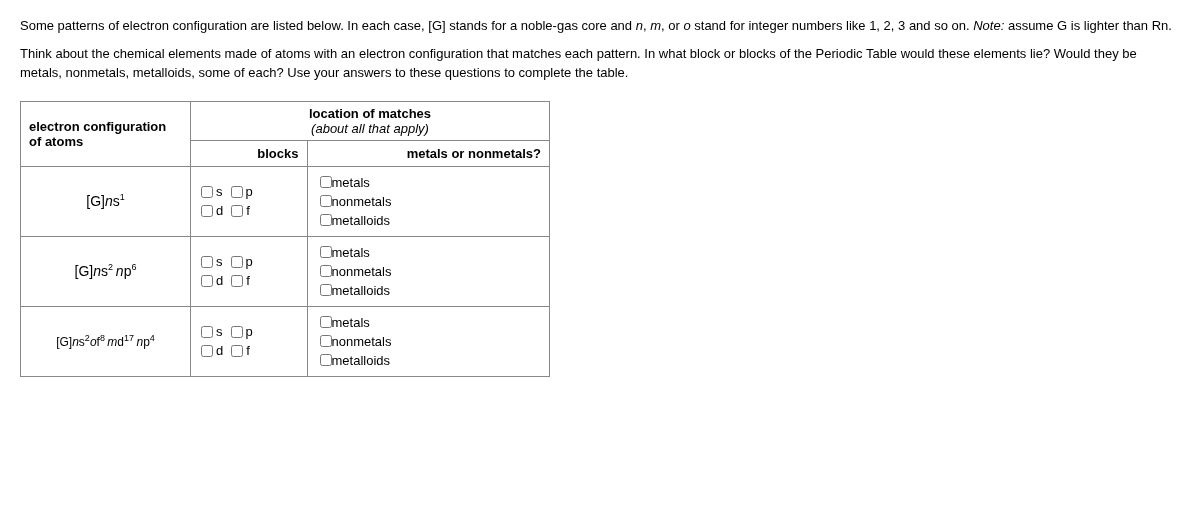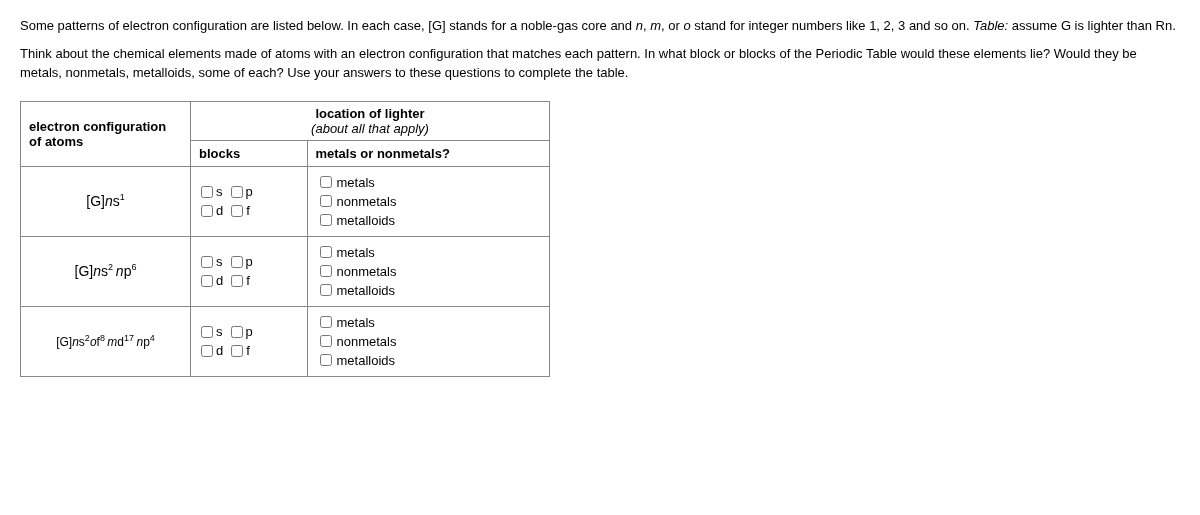--- a/index.html
+++ b/index.html
@@ -74,21 +74,20 @@
       cursor: pointer;
     }
     .metals-options {
       display: flex;
       flex-direction: column;
       gap: 4px;
     }
     .metals-item {
       display: flex;
       align-items: center;
-      gap: 5px;
       font-size: 13px;
     }
     .metals-item input[type="checkbox"] {
       width: 12px;
       height: 12px;
       margin: 0;
       cursor: pointer;
     }
     .config-formula {
       font-size: 14px;
@@ -96,42 +95,42 @@
     .location-header {
       text-align: center;
       padding: 4px 8px;
     }
   </style>
 </head>
 <body>
 
 <div class="intro-text">
   <p>
-    Some patterns of electron configuration are listed below. In each case, [G] stands for a noble-gas core and <em>n</em>, <em>m</em>, or <em>o</em> stand for integer numbers like 1, 2, 3 and so on. <em>Table:</em> assume G is lighter than Rn.
+    Some patterns of electron configuration are listed below. In each case, [G] stands for a noble-gas core and <em>n</em>, <em>m</em>, or <em>o</em> stand for integer numbers like 1, 2, 3 and so on. <em>Note:</em> assume G is lighter than Rn.
   </p>
   <p>
     Think about the chemical elements made of atoms with an electron configuration that matches each pattern. In what block or blocks of the Periodic Table would these elements lie? Would they be metals, nonmetals, metalloids, some of each? Use your answers to these questions to complete the table.
   </p>
 </div>
 
 <div class="table-wrapper">
   <table>
     <thead>
       <tr>
         <td rowspan="3" class="col-config">
           <span>electron configuration of atoms</span>
         </td>
         <td colspan="2" class="location-header">
-          <div style="font-weight:bold;">location of lighter</div>
+          <div style="font-weight:bold;">location of matches</div>
           <div style="font-style:italic;">(about all that apply)</div>
         </td>
       </tr>
       <tr>
-        <td class="subheader blocks-label" style="text-align:left; font-weight:bold; padding:5px 8px; border-right:1px solid #888;">blocks</td>
-        <td style="text-align:left; font-weight:bold; padding:5px 8px;">metals or nonmetals?</td>
+        <td class="subheader blocks-label" style="text-align:right; font-weight:bold; padding:5px 8px; border-right:1px solid #888;">blocks</td>
+        <td style="text-align:right; font-weight:bold; padding:5px 8px;">metals or nonmetals?</td>
       </tr>
     </thead>
     <tbody>
 
       <tr>
         <td class="config-cell">
           <span class="config-formula">
             [G]<em>n</em>s<sup>1</sup>
           </span>
         </td>

